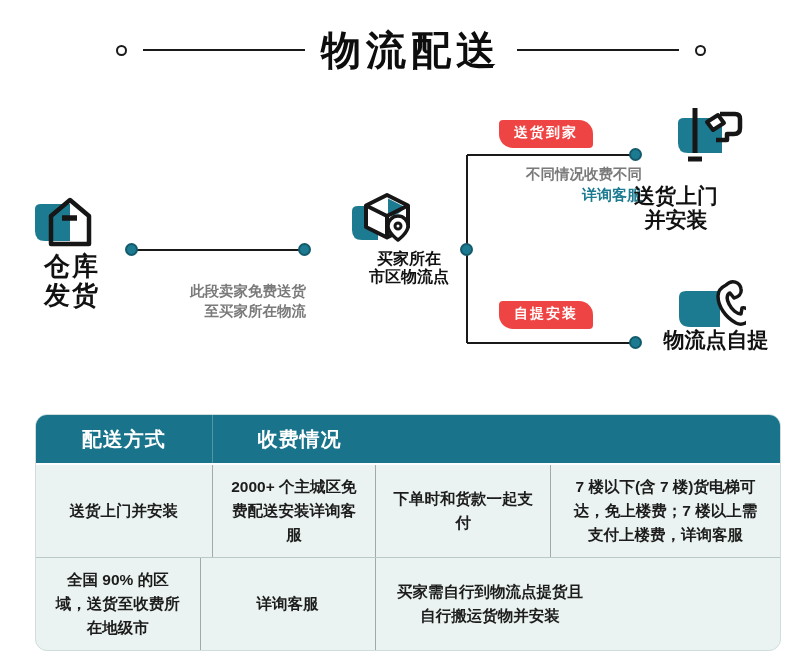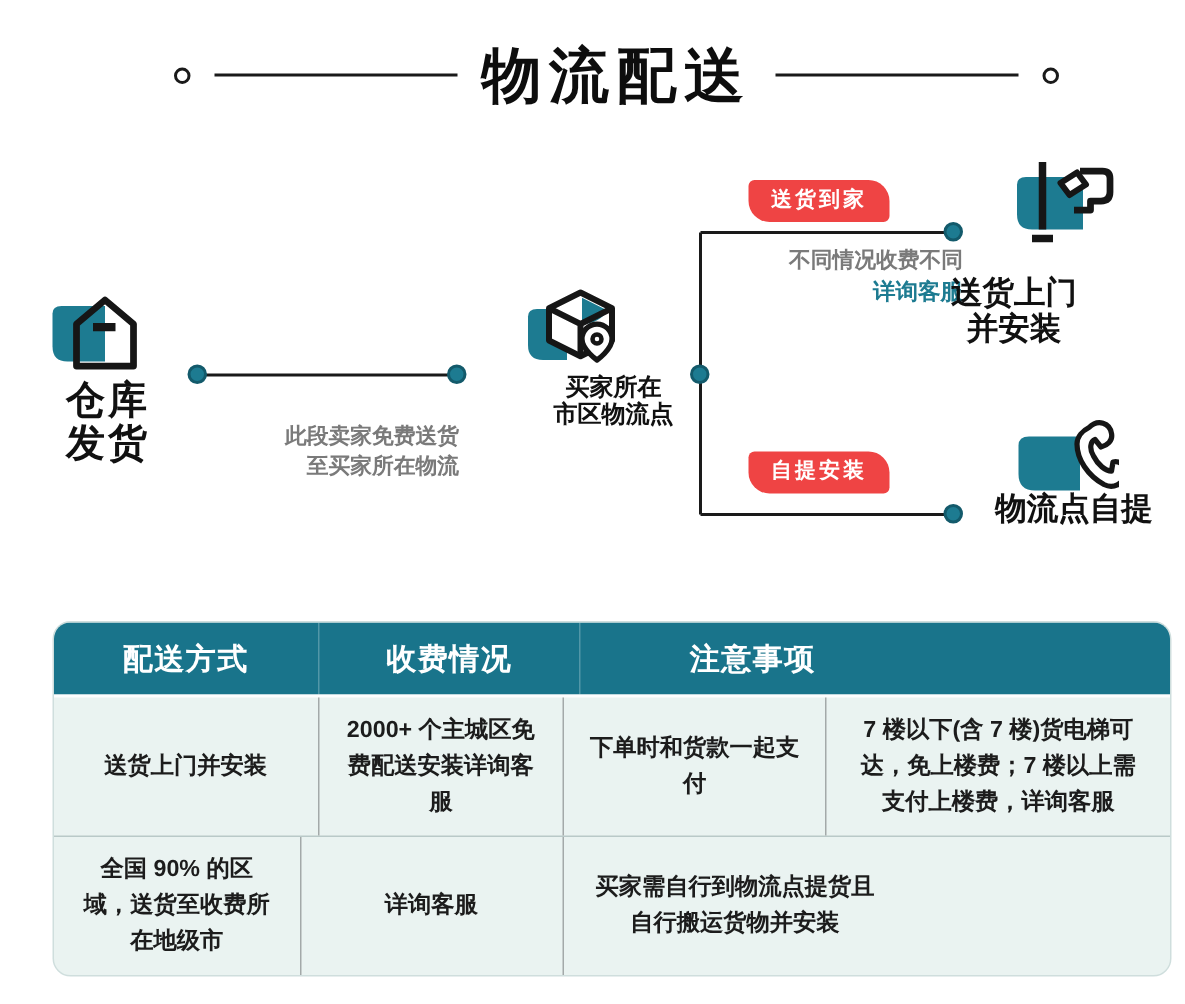--- a/index.html
+++ b/index.html
@@ -122,21 +122,20 @@
   </svg>
   <div class="abs node-label" style="left:648px;top:328px;width:136px;font-size:21px">
     <div>物流点自提</div>
   </div>
 </div>
 
 <div class="ship-table">
   <div class="thead">
     <div class="th c1">配送方式</div>
     <div class="th c3">收费情况</div>
-    <div class="th c4">注意事项</div>
   </div>
   <div class="tbody">
     <div class="tr row-1">
       <div class="td c1">送货上门并安装</div>
       <div class="td c2">2000+ 个主城区免费配送安装详询客服</div>
       <div class="td c3">下单时和货款一起支付</div>
       <div class="td c4">7 楼以下(含 7 楼)货电梯可达，免上楼费；7 楼以上需支付上楼费，详询客服</div>
     </div>
     <div class="tr row-2">
       <div class="td c2">全国 90% 的区域，送货至收费所在地级市</div>

